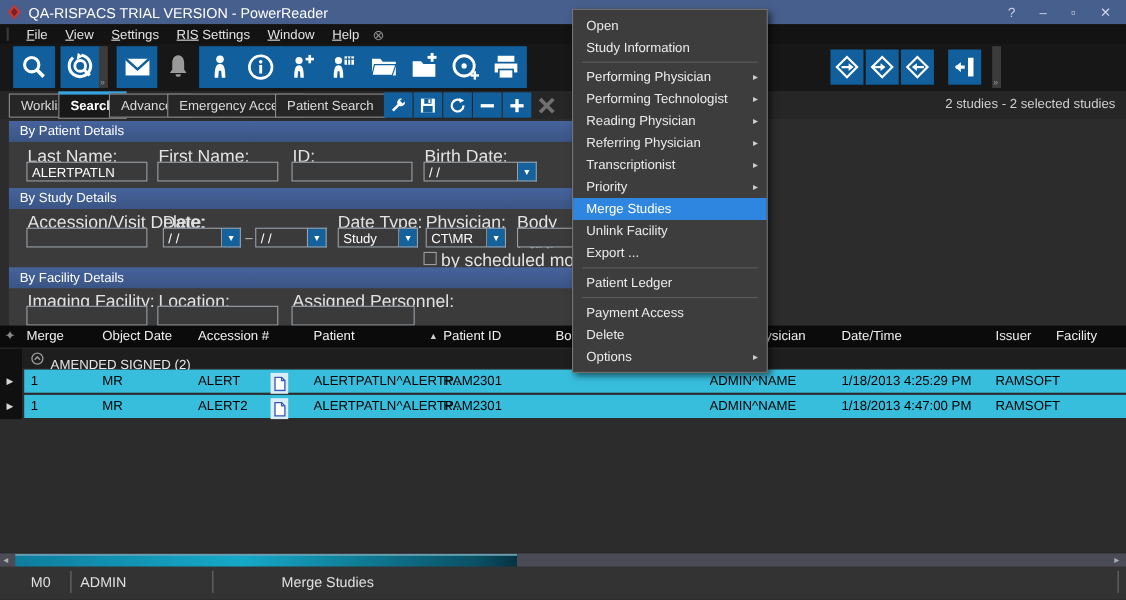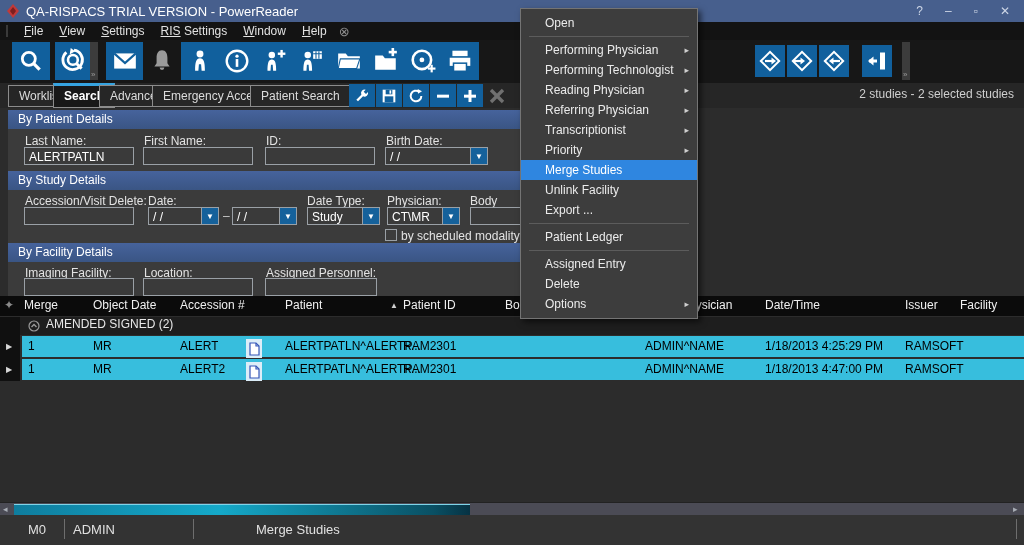--- a/index.html
+++ b/index.html
@@ -38,21 +38,21 @@
   .tab.active{background:#181818;color:#fff;font-weight:bold;border-top:3px solid #36a3e0;top:0;height:21px;}
   .mini{position:absolute;top:1px;width:26px;height:23px;background:#11609d;
     display:flex;align-items:center;justify-content:center;}
   .mini.plain{background:transparent;}
   #summary{position:absolute;right:10px;top:4px;color:#cfcfcf;font-size:12px;}
 
   
   #search-panel{left:8px;top:110px;width:512px;height:187px;background:#3b3b3b;overflow:hidden;}
   .sec-hdr{position:absolute;left:0;width:512px;height:19px;line-height:19px;
     background:linear-gradient(#46639c,#3a5584);color:#fff;font-size:12px;padding-left:10px;box-sizing:border-box;}
-  .flabel{position:absolute;color:#e3e3e3;font-size:12px;}
+  .flabel{position:absolute;color:#e3e3e3;font-size:16px;}
   .finput{position:absolute;height:18px;background:#3a3a3a;border:1px solid #9aa0a6;color:#fff;
     font-size:12px;line-height:18px;padding:0 4px;box-sizing:border-box;white-space:nowrap;overflow:hidden;}
   .ddbtn{position:absolute;height:18px;width:17px;background:#15619b;border:1px solid #9aa0a6;border-left:none;
     color:#fff;font-size:8px;text-align:center;line-height:18px;box-sizing:border-box;}
   .dash{position:absolute;color:#ccc;font-size:12px;}
   .chk{position:absolute;width:12px;height:12px;background:#3c3c3c;border:1px solid #9aa0a6;box-sizing:border-box;}
 
   
   #grid-header{left:0;top:296px;width:1024px;height:20px;background:#0b0b0b;color:#f0f0f0;font-size:12px;}
   #grid-header span{position:absolute;top:2px;white-space:nowrap;}
@@ -70,21 +70,21 @@
     background:linear-gradient(90deg,#0f7d9e,#15a9c9 45%,#0a5064 92%,#063243);
     border-top:1px solid #7fd4e8;}
   .harrow{position:absolute;top:0;color:#a8adb5;font-size:9px;line-height:13px;}
   #statusbar{left:0;top:515px;width:1024px;height:30px;background:#333;color:#e0e0e0;font-size:13px;}
   #statusbar span{position:absolute;top:7px;}
   .ssep{position:absolute;top:4px;width:1px;height:20px;background:#6e6e6e;}
 
   
   #context-menu{left:520px;top:8px;width:176px;background:#3d3d3d;border:1px solid #747474;
     box-shadow:3px 3px 6px rgba(0,0,0,.55);padding:4px 0;z-index:50;}
-  .menu-item{height:20px;line-height:20px;padding-left:24px;color:#ebebeb;font-size:12px;position:relative;white-space:nowrap;}
+  .menu-item{height:20px;line-height:20px;padding-left:12px;color:#ebebeb;font-size:12px;position:relative;white-space:nowrap;}
   .menu-item.selected{background:#2f86e0;color:#fff;}
   .menu-item .arr{position:absolute;right:8px;top:0;font-size:9px;color:#cfcfcf;}
   .menu-sep{height:1px;background:#5c5c5c;margin:3px 8px;}
 </style>
 </head>
 <body>
 
 <div id="app">
 
   <div id="titlebar" class="abs">
@@ -328,21 +328,21 @@
 
   <div id="selector-col" class="abs">
     <span class="row-marker" style="top:25px">▶</span>
     <span class="row-marker" style="top:48px">▶</span>
   </div>
   <div id="group-row" class="abs">
     <svg style="position:absolute;left:8px;top:3px" width="12" height="12" viewBox="0 0 12 12">
       <circle cx="6" cy="6" r="5" stroke="#9a9a9a" stroke-width="1.2" fill="none"></circle>
       <path d="M3.5 7 L6 4.5 L8.5 7" stroke="#9a9a9a" stroke-width="1.4" fill="none"></path>
       </svg>
-    <span style="position:absolute;left:26px;top:0">AMENDED SIGNED (2)</span>
+    <span style="position:absolute;left:26px;top:7px">AMENDED SIGNED (2)</span>
   </div>
   <div id="grid-rows">
       <div class="grid-row" style="top: 336px;">
         <span style="left: 6px;">1</span>
         <span style="left: 71px;">MR</span>
         <span style="left: 158px;">ALERT</span>
         <span style="left: 263px;">ALERTPATLN^ALERTP...</span>
         <span style="left: 381px;">RAM2301</span>
         <span style="left: 623px;">ADMIN^NAME</span>
         <span style="left: 743px;">1/18/2013 4:25:29 PM</span>
@@ -384,31 +384,32 @@
     <span style="left:28px">M0</span>
     <div class="ssep" style="left:64px"></div>
     <span style="left:73px">ADMIN</span>
     <div class="ssep" style="left:193px"></div>
     <span style="left:256px">Merge Studies</span>
     <div class="ssep" style="left:1016px"></div>
   </div>
 
   <div id="context-menu" class="abs">
       <div class="menu-item">Open</div>
+      <div class="menu-item">Study Information</div>
       <div class="menu-sep"></div>
       <div class="menu-item">Performing Physician<span class="arr">▸</span></div>
       <div class="menu-item">Performing Technologist<span class="arr">▸</span></div>
       <div class="menu-item">Reading Physician<span class="arr">▸</span></div>
       <div class="menu-item">Referring Physician<span class="arr">▸</span></div>
       <div class="menu-item">Transcriptionist<span class="arr">▸</span></div>
       <div class="menu-item">Priority<span class="arr">▸</span></div>
       <div class="menu-item selected">Merge Studies</div>
       <div class="menu-item">Unlink Facility</div>
       <div class="menu-item">Export ...</div>
       <div class="menu-sep"></div>
       <div class="menu-item">Patient Ledger</div>
       <div class="menu-sep"></div>
-      <div class="menu-item">Assigned Entry</div>
+      <div class="menu-item">Payment Access</div>
       <div class="menu-item">Delete</div>
       <div class="menu-item">Options<span class="arr">▸</span></div>
     </div>
 
 </div>
 
 </body></html>

